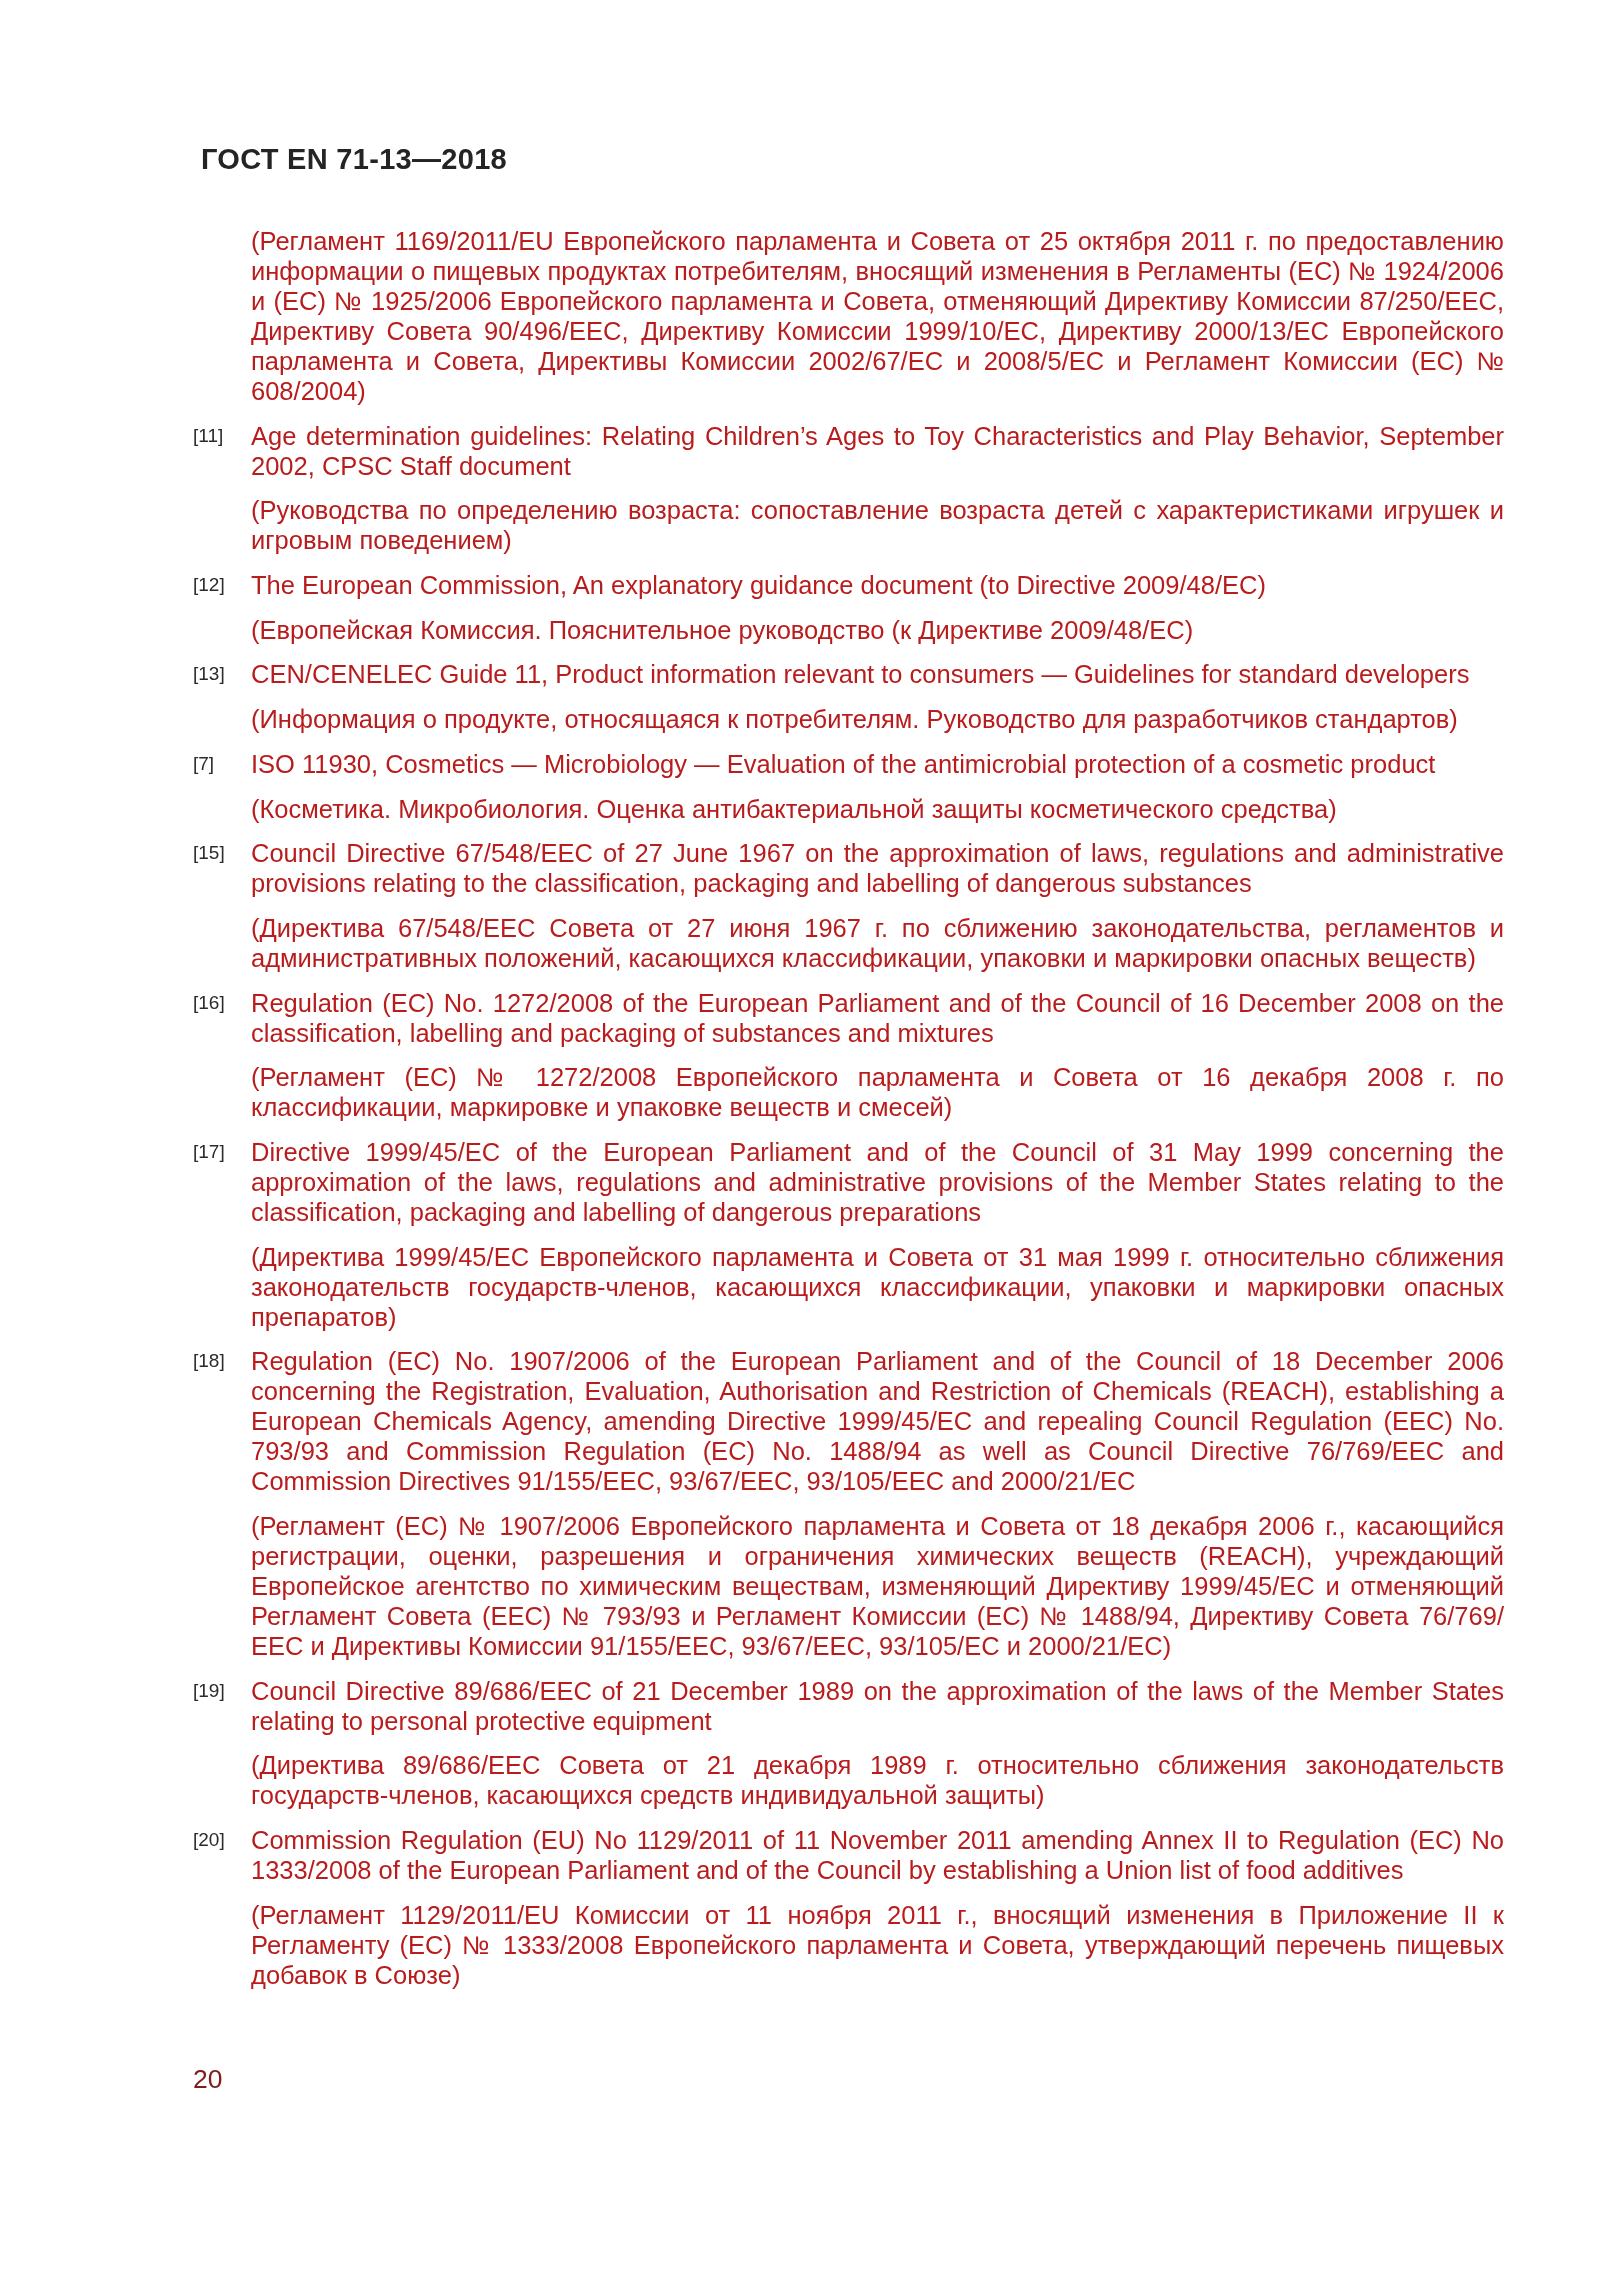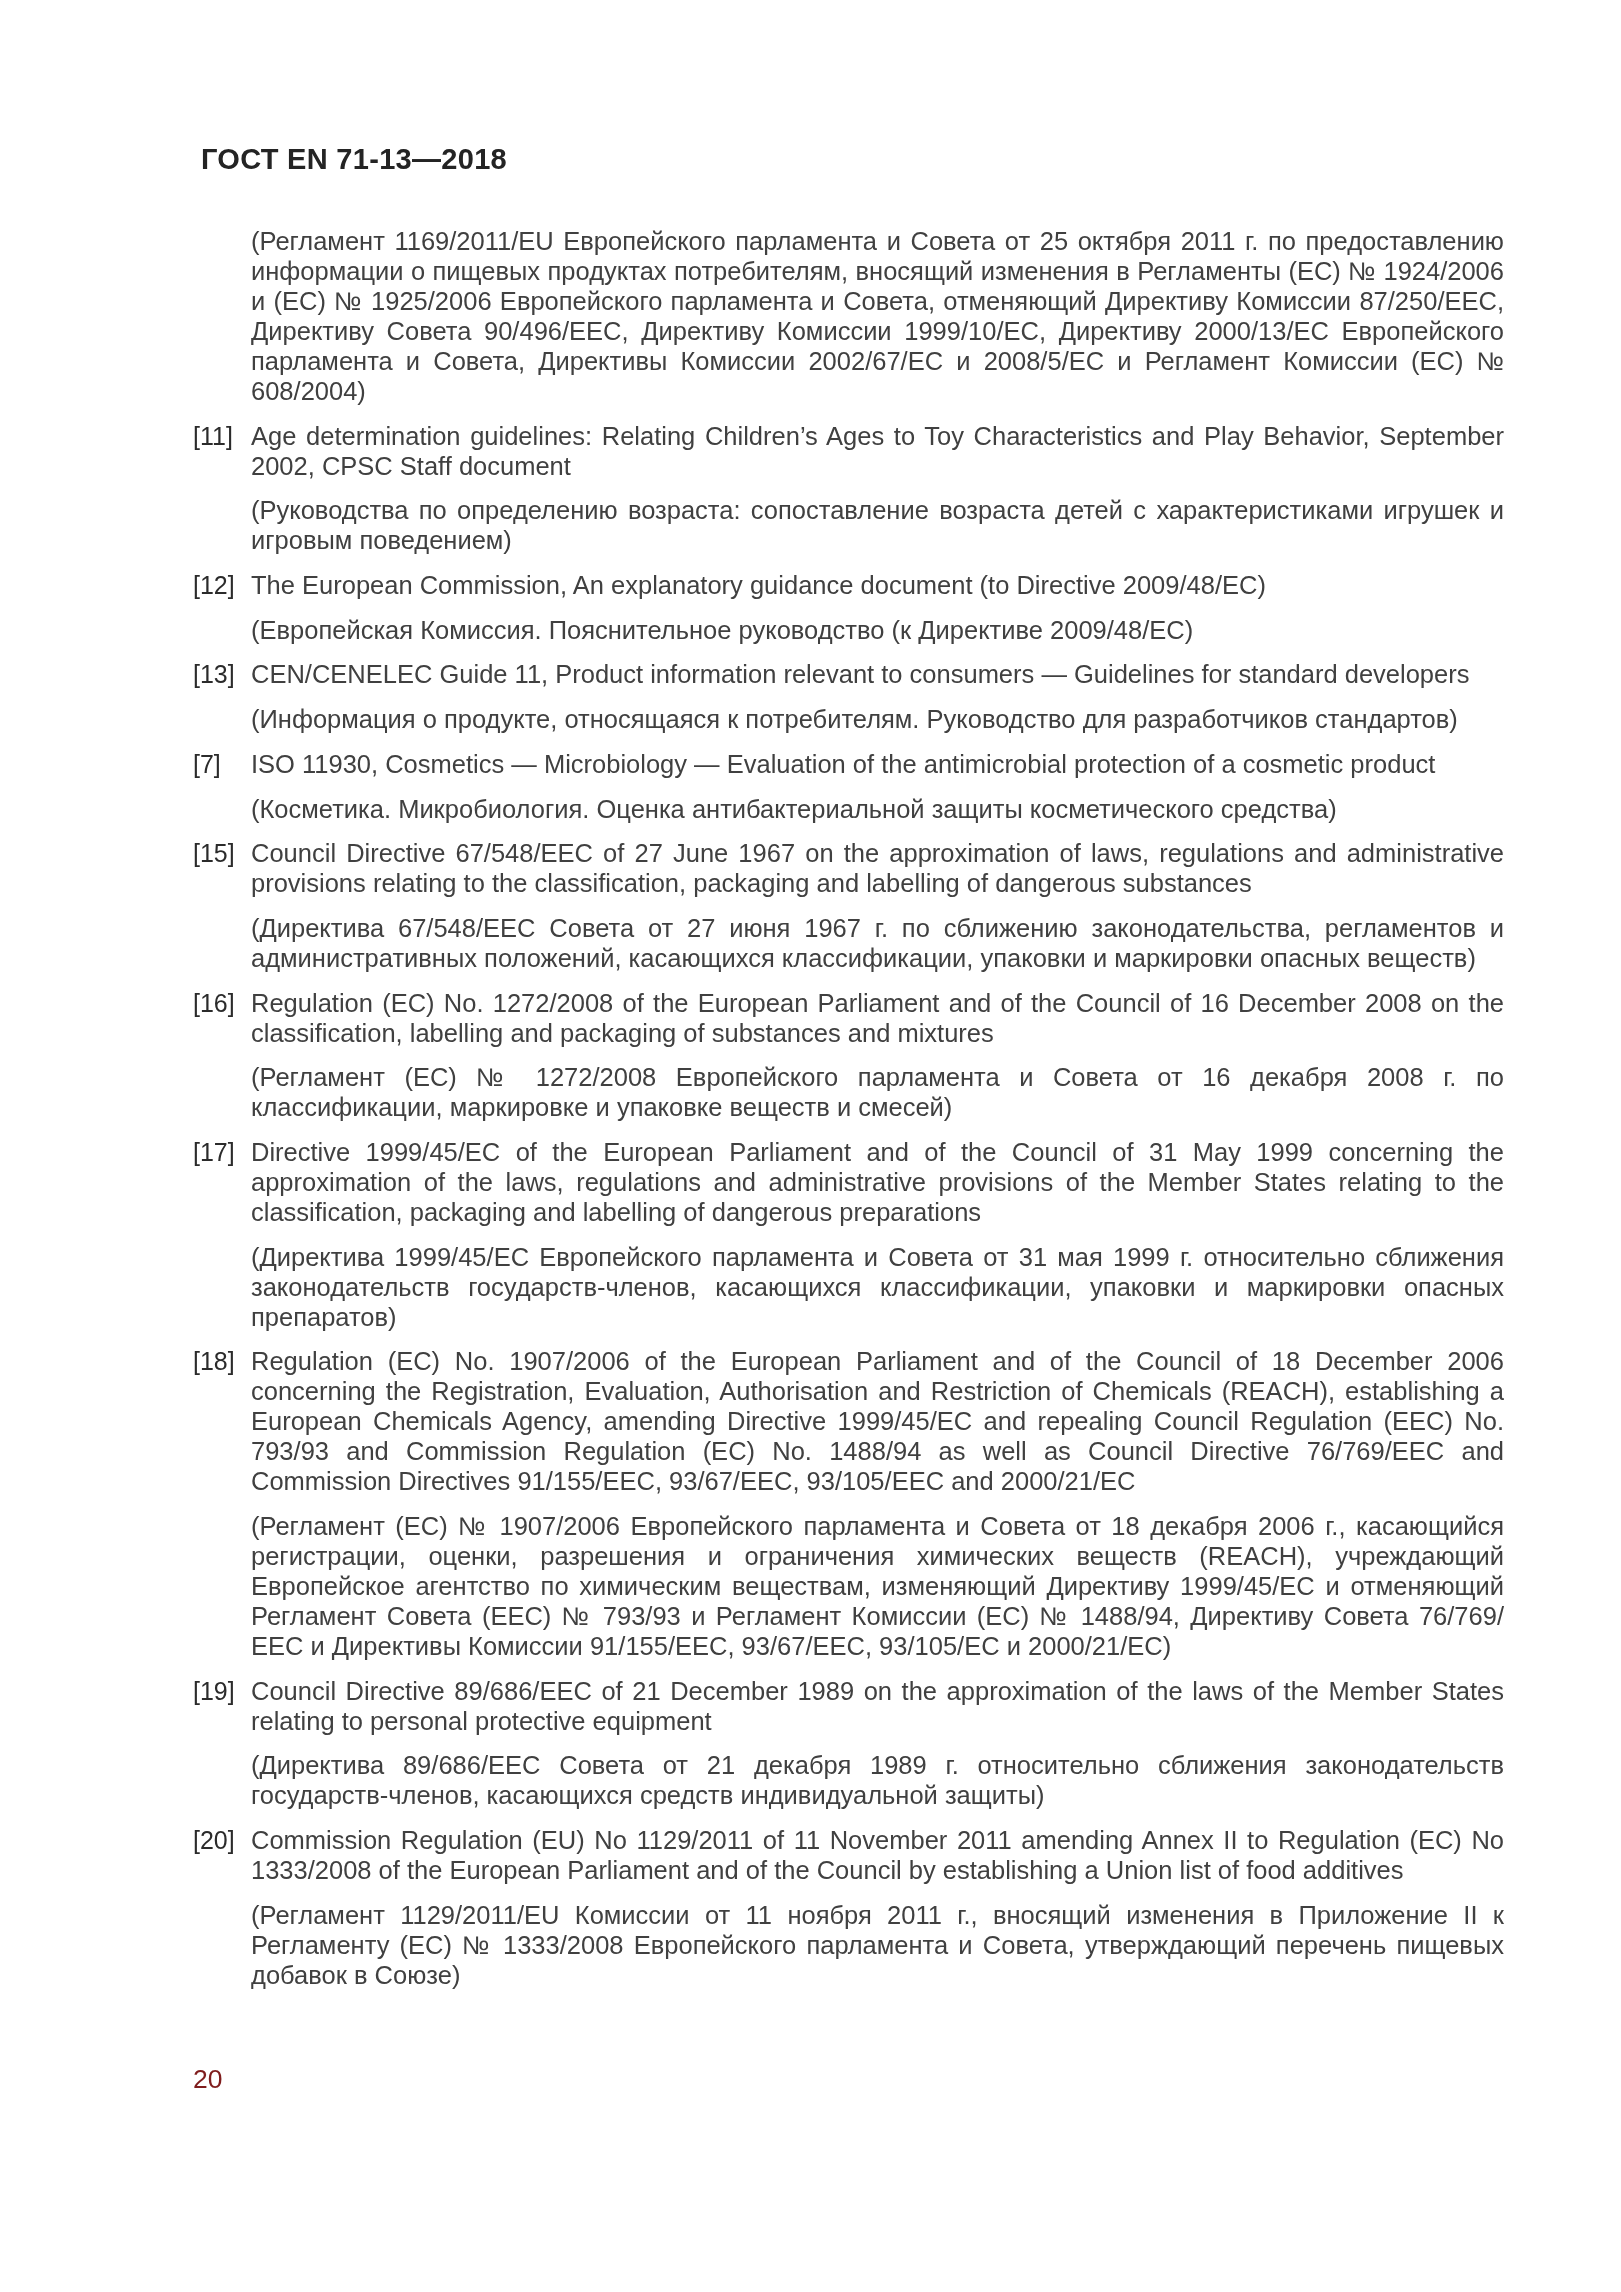--- a/index.html
+++ b/index.html
@@ -29,30 +29,30 @@
     left: 193px;
     top: 226px;
     width: 1311px;
   }
   .para {
     margin: 0 0 14.7px 0;
     padding-left: 58px;
     font-size: 25.5px;
     line-height: 30px;
     text-align: justify;
-    color: #404040;
+    color: #b91c1c;
   }
   .bib-item {
     position: relative;
   }
   .ref-num {
     position: absolute;
     left: 0;
     top: 0;
-    font-size: 25px;
+    font-size: 19px;
     line-height: 30px;
     color: #2b2b2b;
   }
   .page-num {
     position: absolute;
     left: 193px;
     top: 2064px;
     font-size: 26.5px;
     line-height: 30px;
     color: #7f1d1d;

